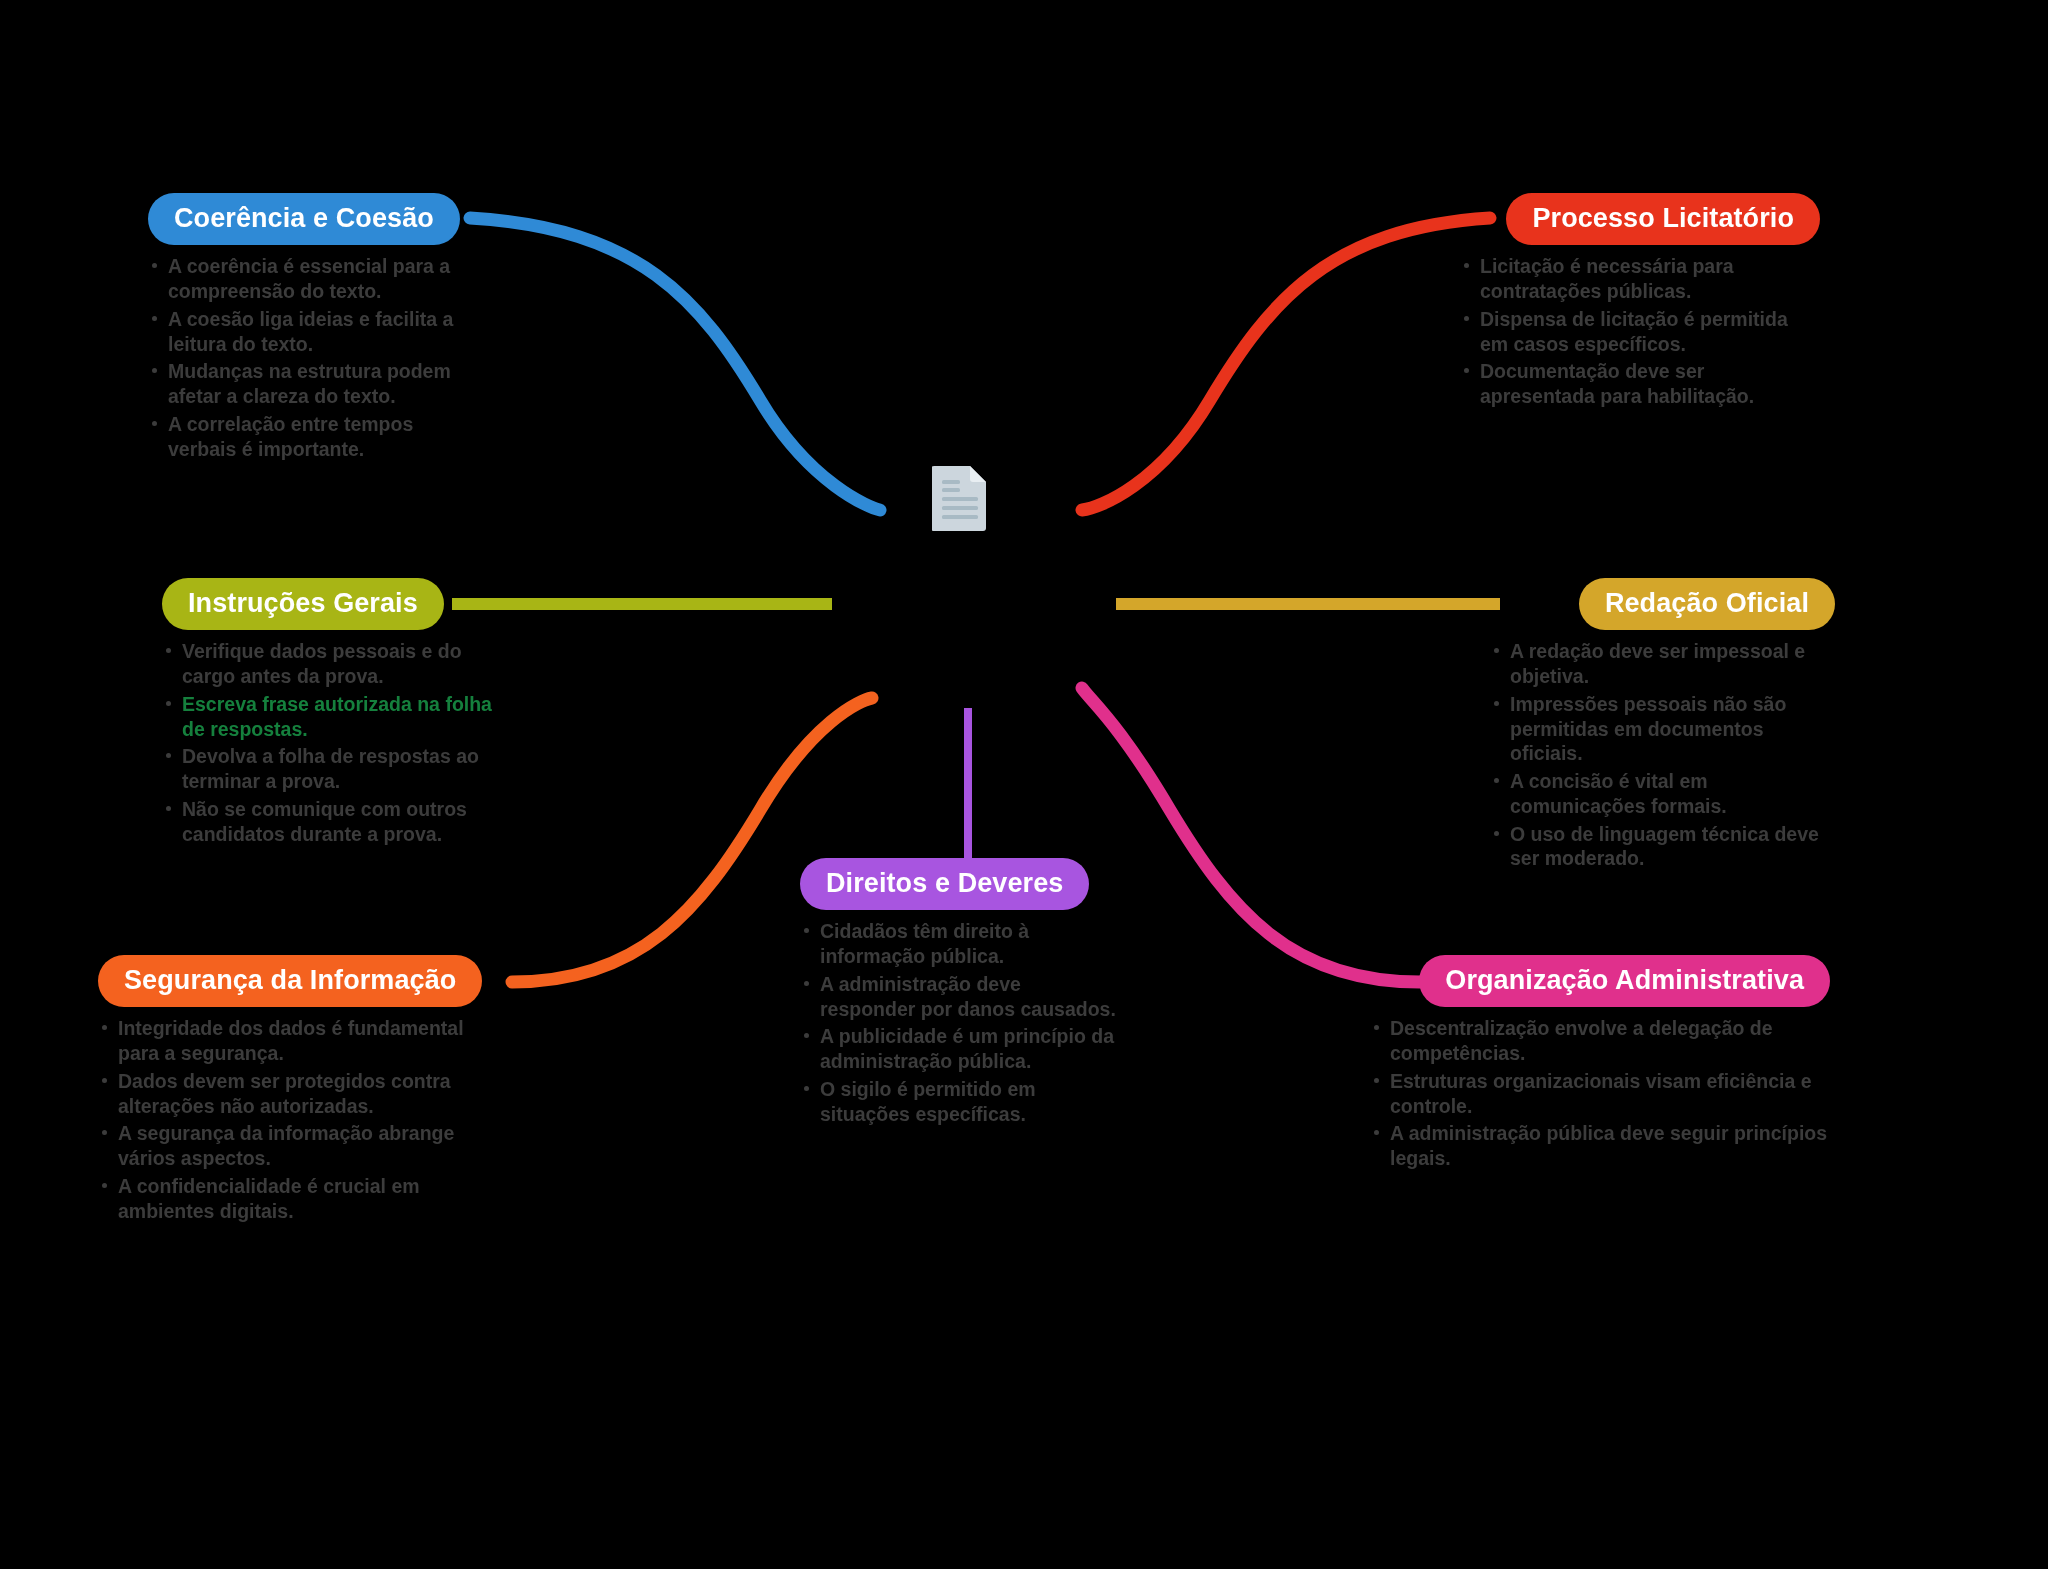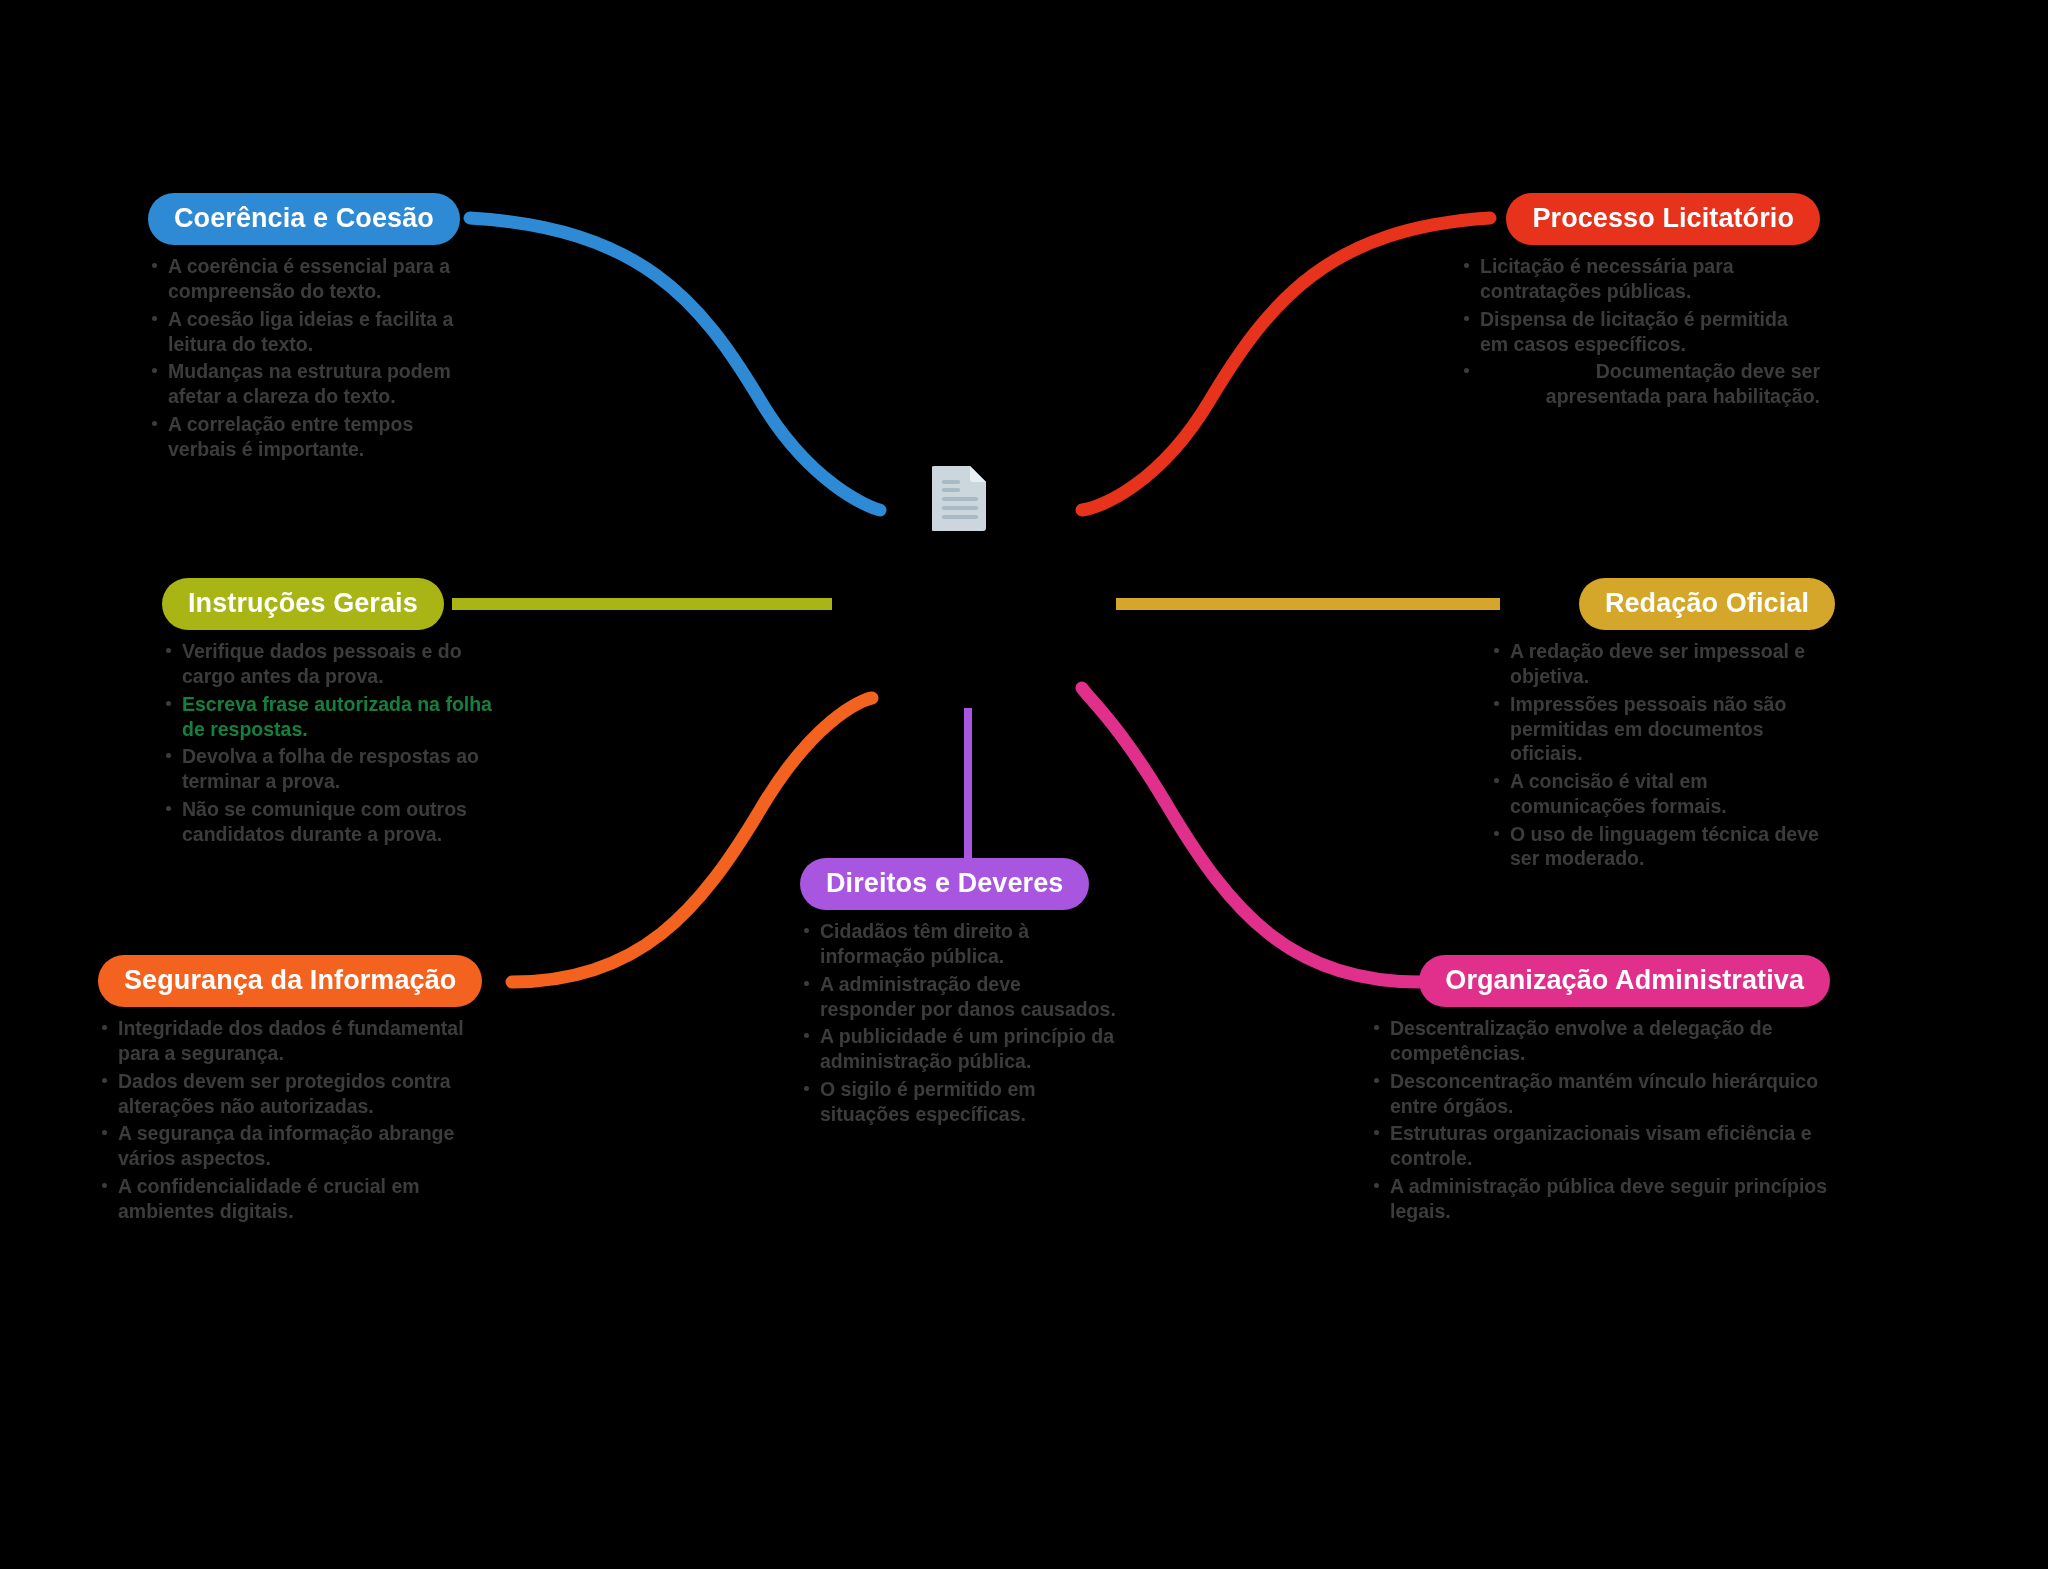--- a/index.html
+++ b/index.html
@@ -129,21 +129,21 @@
     </ul>
   </div>
 
   <div class="node" id="node-licitatorio">
     <div class="badge-wrap right">
       <span class="badge" style="background: rgb(232, 51, 28);">Processo Licitatório</span>
     </div>
     <ul class="bullets">
       <li style="color: rgb(60, 60, 60);">Licitação é necessária para contratações públicas.</li>
       <li style="color: rgb(60, 60, 60);">Dispensa de licitação é permitida em casos específicos.</li>
-      <li style="color: rgb(60, 60, 60); text-align: right;">Documentação deve ser apresentada para habilitação.</li>
+      <li style="color: rgb(60, 60, 60);">Documentação deve ser apresentada para habilitação.</li>
     </ul>
   </div>
 
   <div class="node" id="node-instrucoes">
     <div class="badge-wrap">
       <span class="badge" style="background: rgb(168, 181, 21);">Instruções Gerais</span>
     </div>
     <ul class="bullets">
       <li style="color: rgb(60, 60, 60);">Verifique dados pessoais e do cargo antes da prova.</li>
       <li style="color: #15803d;">Escreva frase autorizada na folha de respostas.</li>
@@ -187,19 +187,18 @@
       <li style="color: rgb(60, 60, 60);">O sigilo é permitido em situações específicas.</li>
     </ul>
   </div>
 
   <div class="node" id="node-organizacao">
     <div class="badge-wrap right">
       <span class="badge" style="background: rgb(224, 48, 140); text-align: center;">Organização Administrativa</span>
     </div>
     <ul class="bullets">
       <li style="color: rgb(60, 60, 60);">Descentralização envolve a delegação de competências.</li>
-      <li style="color: rgb(60, 60, 60);">Desconcentração mantém vínculo hierárquico entre órgãos.</li>
       <li style="color: rgb(60, 60, 60);">Estruturas organizacionais visam eficiência e controle.</li>
       <li style="color: rgb(60, 60, 60);">A administração pública deve seguir princípios legais.</li>
     </ul>
   </div>
 
 </div>
 
 </body></html>

